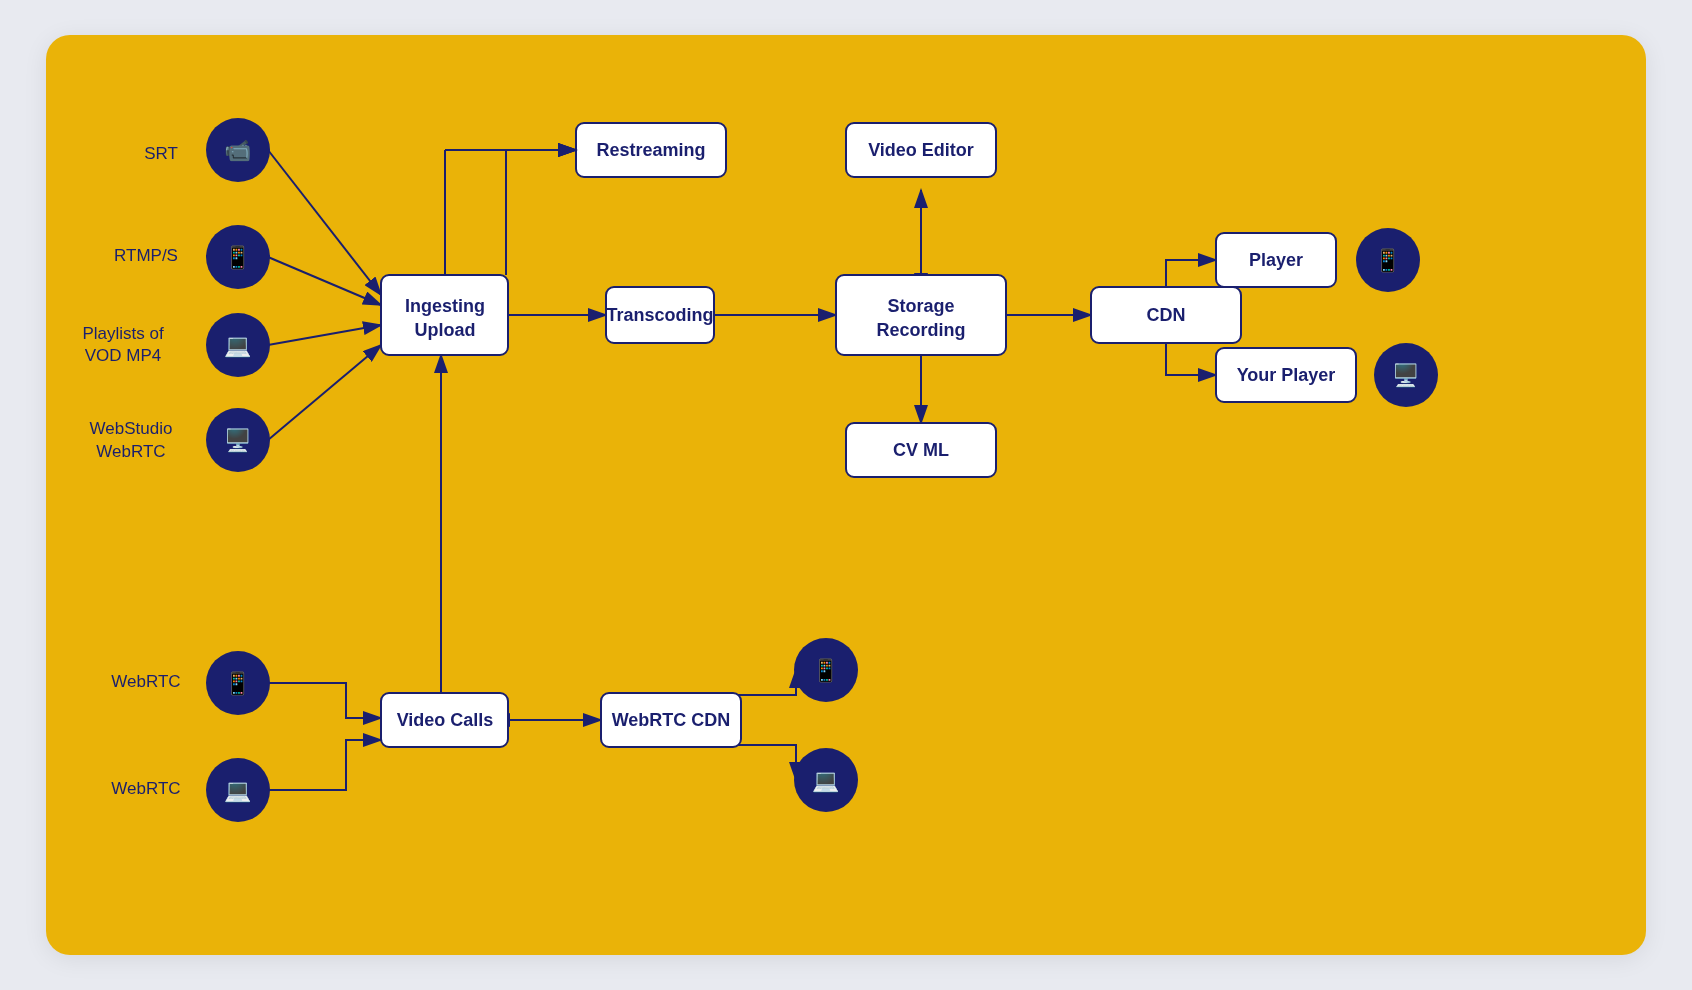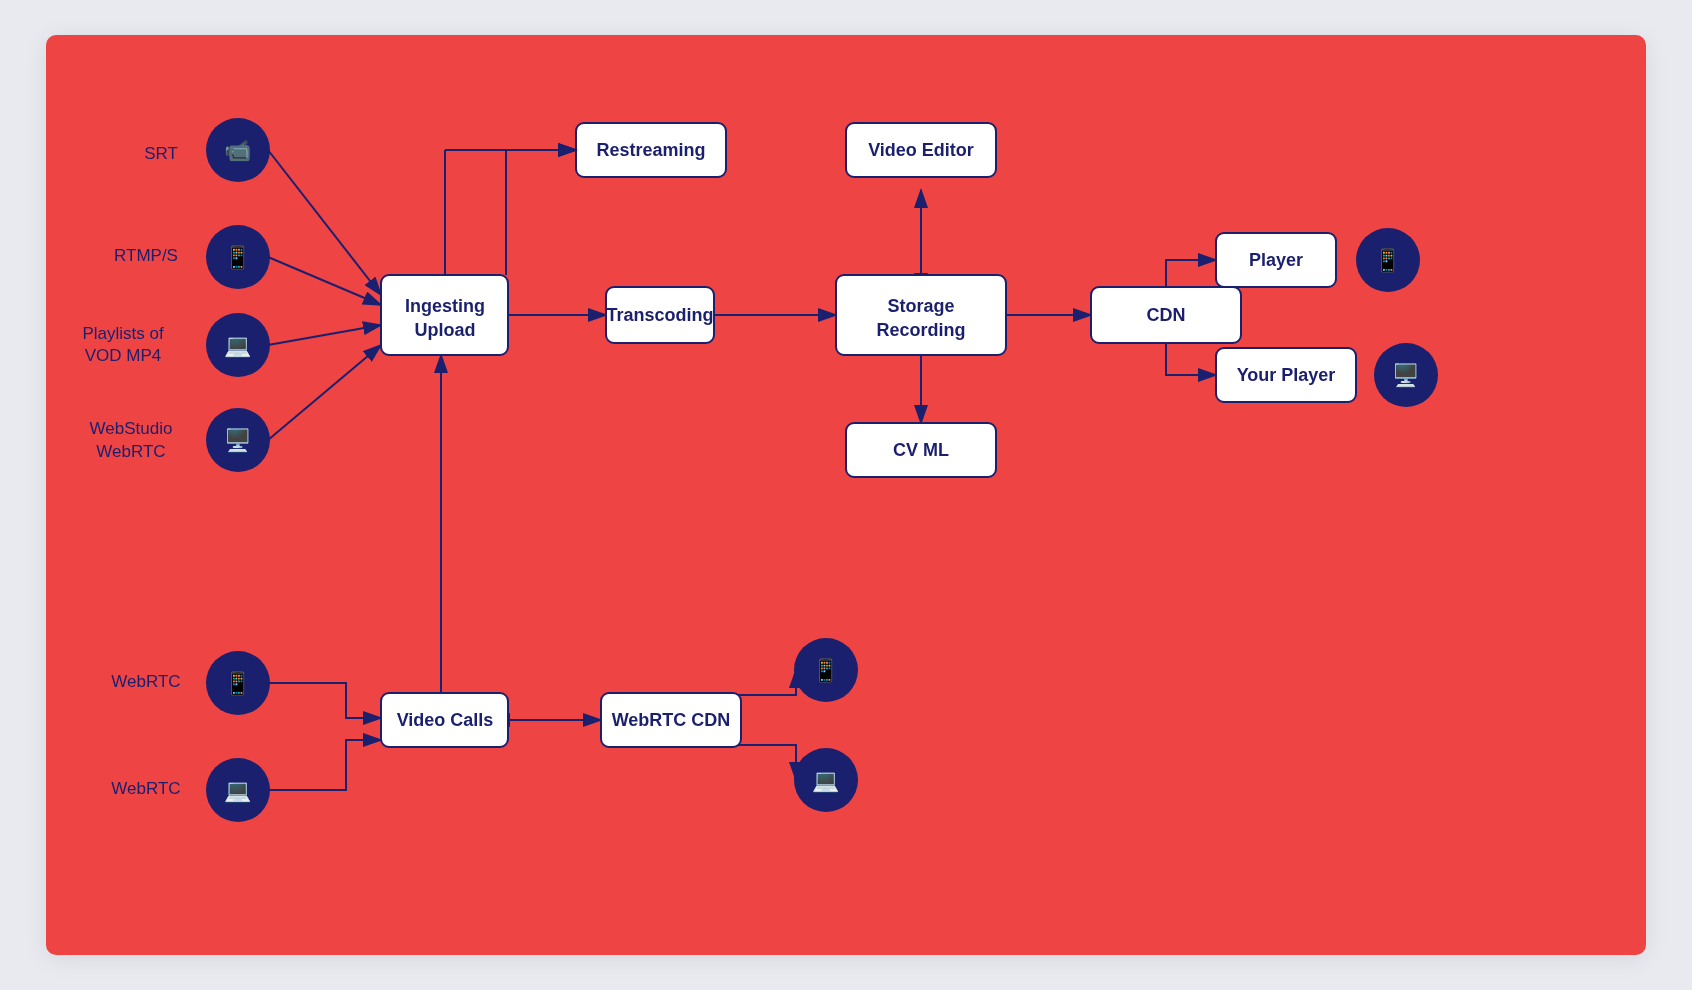--- a/index.html
+++ b/index.html
@@ -7,22 +7,22 @@
       background: #e8eaf0;
       font-family: -apple-system, BlinkMacSystemFont, 'Segoe UI', sans-serif;
       width: 1692px;
       height: 990px;
       overflow: hidden;
       display: flex;
       align-items: center;
       justify-content: center;
     }
     .diagram-container {
-      background: #ef4444;
-      border-radius: 10px;
+      background: #eab308;
+      border-radius: 24px;
       width: 1600px;
       height: 920px;
       position: relative;
       box-shadow: 0 4px 24px rgba(0,0,0,0.08);
     }
     svg.diagram-svg {
       width: 100%;
       height: 100%;
       overflow: visible;
     }

